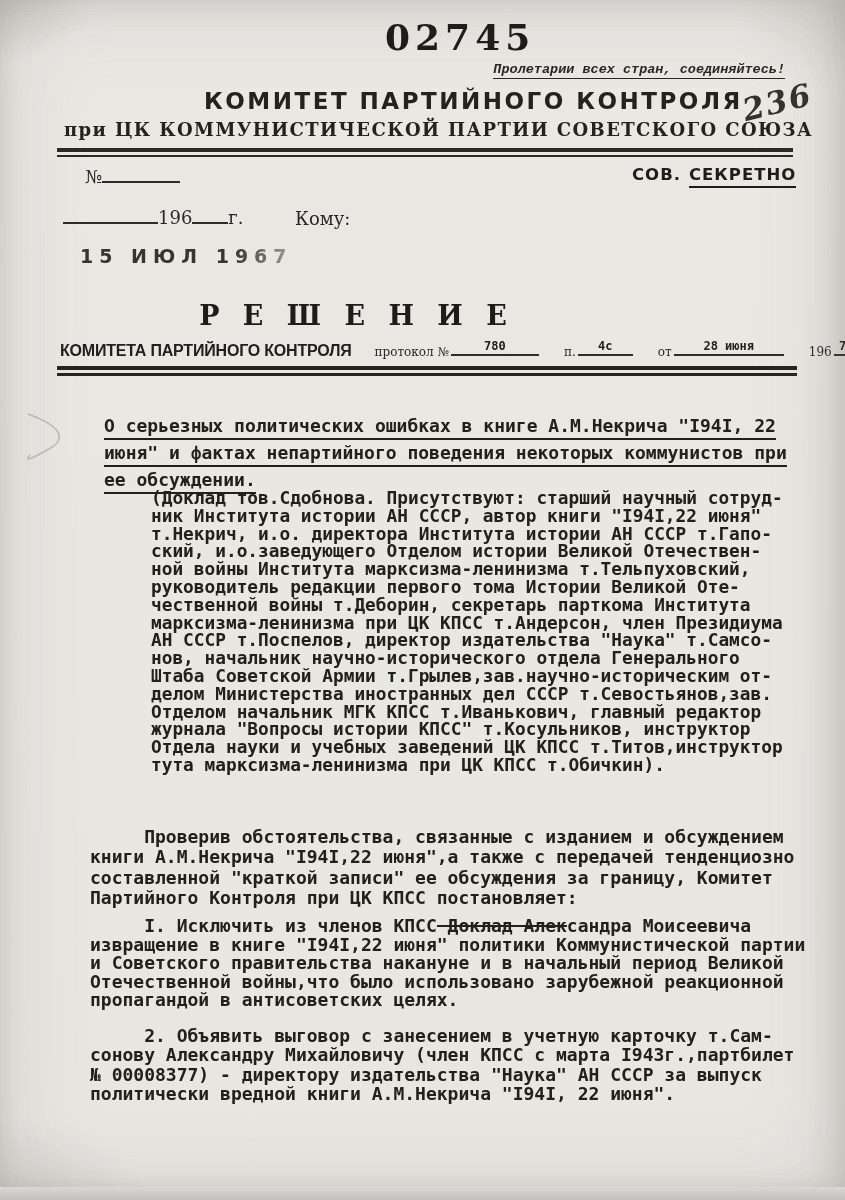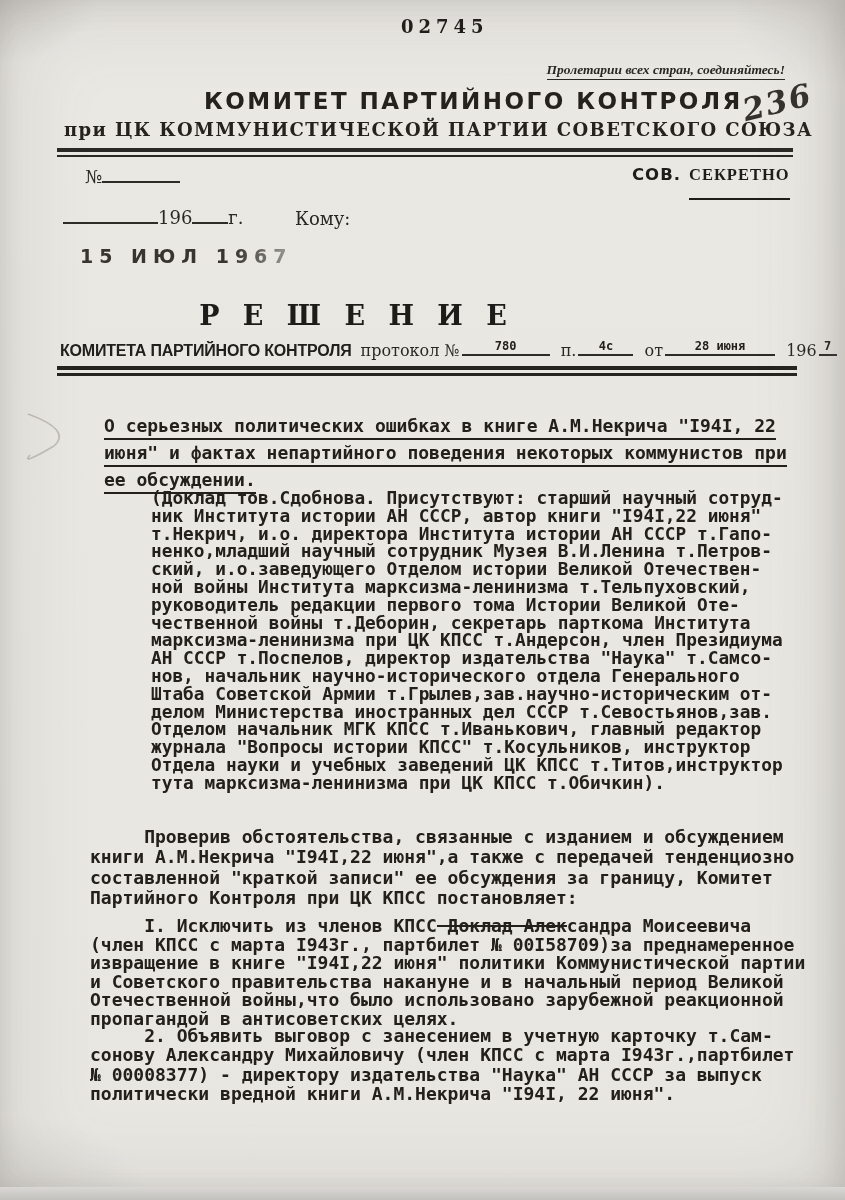--- a/index.html
+++ b/index.html
@@ -16,24 +16,24 @@
       radial-gradient(160px 110px at 845px 10px, rgba(120,116,108,.14), rgba(120,116,108,0) 70%),
       radial-gradient(200px 120px at 10px 1200px, rgba(120,116,108,.16), rgba(120,116,108,0) 70%),
       linear-gradient(#e9e8e3,#e7e6e1);
   }
   .vignette{position:absolute;inset:0;pointer-events:none;
     box-shadow:inset 0 0 90px rgba(110,107,99,.20), inset -14px 0 34px rgba(110,107,99,.14), inset 0 -8px 22px rgba(110,107,99,.12);}
   .scan-edge-bottom{position:absolute;left:0;right:0;bottom:0;height:13px;
     background:linear-gradient(#d9d8d4,#c2c1bd);}
 
   
-  .docnum{position:absolute;left:401px;top:16px;
-    font-family:"DejaVu Serif",serif;font-weight:bold;font-size:18px;letter-spacing:5px;color:#1d1b18;text-align:center;}
+  .docnum{position:absolute;left:385px;top:16px;
+    font-family:"DejaVu Serif",serif;font-weight:bold;font-size:36px;letter-spacing:5px;color:#1d1b18;text-align:center;}
   .slogan{position:absolute;right:60px;top:62px;
-    font-family:Liberation Serif, serif;font-style:italic;font-weight:bold;font-size:13.5px;
+    font-family:Liberation Mono, monospace;font-style:italic;font-weight:bold;font-size:13.5px;
     border-bottom:1.5px solid #2a2824;padding-bottom:1px;color:#2a2824;}
   .org1{position:absolute;left:204px;top:88px;
     font-family:"DejaVu Sans",sans-serif;font-weight:bold;font-size:23px;letter-spacing:2.5px;color:#25221d;}
   .org2{position:absolute;left:64px;top:119px;
     font-family:"DejaVu Serif",serif;font-weight:bold;font-size:18px;letter-spacing:1.4px;color:#25221d;}
   .handnum{position:absolute;left:742px;top:84px;
     font-family:"DejaVu Serif",serif;font-style:italic;font-weight:bold;font-size:31px;
     transform:rotate(-14deg);color:#35322d;letter-spacing:2px;}
   .rule{position:absolute;left:57px;}
   .rule1{top:148px;width:736px;border-top:4px solid #2b2925;}
@@ -41,34 +41,34 @@
   .rule2{top:366px;width:740px;border-top:4px solid #26241f;}
   .rule2::after{content:"";display:block;height:3px;background:#26241f;margin-top:3px;}
 
   
   .serifline{font-family:"DejaVu Serif",serif;font-size:18px;color:#2a2824;}
   .form-no{position:absolute;left:85px;top:166px;}
   .blank{display:inline-block;border-bottom:2px solid #2e2c28;height:15px;vertical-align:baseline;}
   .w78{width:78px;} .w95{width:95px;} .w36{width:36px;}
   .classif{position:absolute;left:632px;top:165px;
     font-family:"DejaVu Sans",sans-serif;font-weight:bold;font-size:16.5px;letter-spacing:1px;color:#1f1d1a;}
-  .classif .sec{border-bottom:2px solid #1f1d1a;padding-bottom:14px;margin-left:8px;font-family:Liberation Serif, serif;}
+  .classif .sec{border-bottom:2px solid #1f1d1a;padding-bottom:2px;margin-left:8px;}
   .form-date{position:absolute;left:63px;top:207px;}
   .komu{position:absolute;left:295px;top:208px;}
   .stamp{position:absolute;left:80px;top:245px;
     font-family:"DejaVu Sans",sans-serif;font-weight:bold;font-size:19px;letter-spacing:6px;color:#383530;
     -webkit-mask-image:linear-gradient(90deg,#000 72%,rgba(0,0,0,.4));
     mask-image:linear-gradient(90deg,#000 72%,rgba(0,0,0,.4));}
 
   
   .title{position:absolute;left:0;top:300px;width:713px;text-align:center;
     font-family:"DejaVu Serif",serif;font-weight:bold;font-size:27px;letter-spacing:7px;color:#1e1c18;}
   .protoline{position:absolute;left:60px;top:339px;white-space:nowrap;}
   .committee{font-family:"Liberation Sans",sans-serif;font-weight:bold;font-size:16px;letter-spacing:-0.2px;color:#22201c;}
-  .plabel{font-family:"DejaVu Serif",serif;font-size:16px;color:#2a2824;margin-left:4px;}
+  .plabel{font-family:"DejaVu Serif",serif;font-size:12px;color:#2a2824;margin-left:18px;}
   .fill{display:inline-block;position:relative;border-bottom:2px solid #2e2c28;height:15px;vertical-align:baseline;margin:0 2px;}
   .fw88{width:88px;} .fw55{width:55px;} .fw110{width:110px;} .fw18{width:18px;}
   .fill .val{position:absolute;left:50%;bottom:1px;transform:translateX(-50%);
     font-family:"DejaVu Sans Mono",monospace;font-weight:bold;font-style:normal;font-size:12px;color:#23201b;white-space:nowrap;}
 
   
   .tw{font-family:"DejaVu Sans Mono",monospace;font-weight:bold;color:#23201b;}
   .tline{white-space:pre;}
   .subject{position:absolute;left:104px;top:412px;font-size:18px;line-height:27px;}
   .subject .tline{display:inline-block;border-bottom:2px solid #23201b;margin-bottom:1px;line-height:25px;}
@@ -125,21 +125,20 @@
   <div class="subject tw">
       <div class="tline-wrap"><div class="tline">О серьезных политических ошибках в книге А.М.Некрича "I94I, 22</div></div>
       <div class="tline-wrap"><div class="tline">июня" и фактах непартийного поведения некоторых коммунистов при</div></div>
       <div class="tline-wrap"><div class="tline">ее обсуждении.</div></div>
     </div>
 
   <div class="report tw">
       <div class="tline">(Доклад тов.Сдобнова. Присутствуют: старший научный сотруд-</div>
       <div class="tline">ник Института истории АН СССР, автор книги "I94I,22 июня"</div>
       <div class="tline">т.Некрич, и.о. директора Института истории АН СССР т.Гапо-</div>
-      <div class="tline">ненко,младший научный сотрудник Музея В.И.Ленина т.Петров-</div>
       <div class="tline">ский, и.о.заведующего Отделом истории Великой Отечествен-</div>
       <div class="tline">ной войны Института марксизма-ленинизма т.Тельпуховский,</div>
       <div class="tline">руководитель редакции первого тома Истории Великой Оте-</div>
       <div class="tline">чественной войны т.Деборин, секретарь парткома Института</div>
       <div class="tline">марксизма-ленинизма при ЦК КПСС т.Андерсон, член Президиума</div>
       <div class="tline">АН СССР т.Поспелов, директор издательства "Наука" т.Самсо-</div>
       <div class="tline">нов, начальник научно-исторического отдела Генерального</div>
       <div class="tline">Штаба Советской Армии т.Грылев,зав.научно-историческим от-</div>
       <div class="tline">делом Министерства иностранных дел СССР т.Севостьянов,зав.</div>
       <div class="tline">Отделом начальник МГК КПСС т.Иванькович, главный редактор</div>
@@ -152,21 +151,20 @@
     <div>
         <div class="tline">     Проверив обстоятельства, связанные с изданием и обсуждением</div>
         <div class="tline">книги А.М.Некрича "I94I,22 июня",а также с передачей тенденциозно</div>
         <div class="tline">составленной "краткой записи" ее обсуждения за границу, Комитет</div>
       </div>
     <div class="tline"><span>Партийного Контроля при ЦК КПСС </span><span class="uline">постановляет</span><span>:</span></div>
   </div>
 
   <div class="item1 tw">
       <div class="tline">     I. Исключить из членов КПСС Доклад Александра Моисеевича</div>
-      <div class="tline">(член КПСС с марта I943г., партбилет № 00I58709)за преднамеренное</div>
       <div class="tline">извращение в книге "I94I,22 июня" политики Коммунистической партии</div>
       <div class="tline">и Советского правительства накануне и в начальный период Великой</div>
       <div class="tline">Отечественной войны,что было использовано зарубежной реакционной</div>
       <div class="tline">пропагандой в антисоветских целях.</div>
     </div>
 
   <div class="item2 tw">
       <div class="tline">     2. Объявить выговор с занесением в учетную карточку т.Сам-</div>
       <div class="tline">сонову Александру Михайловичу (член КПСС с марта I943г.,партбилет</div>
       <div class="tline">№ 00008377) - директору издательства "Наука" АН СССР за выпуск</div>

